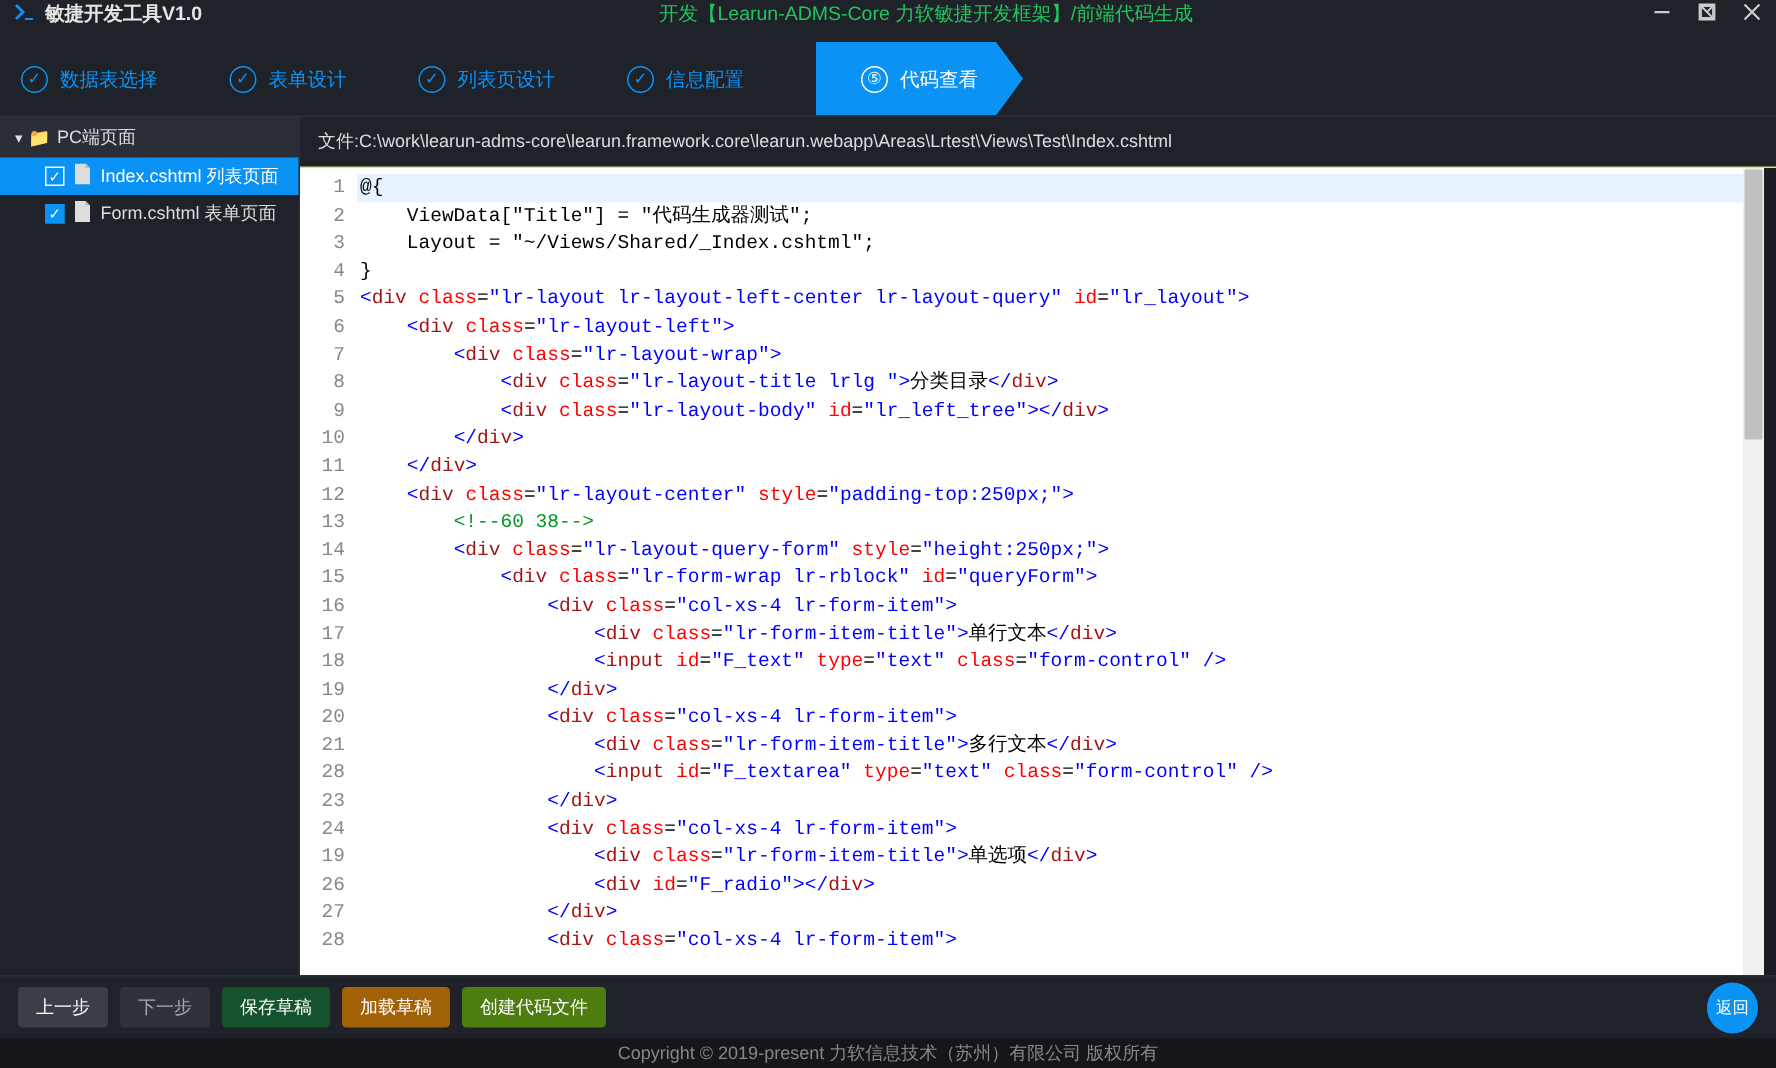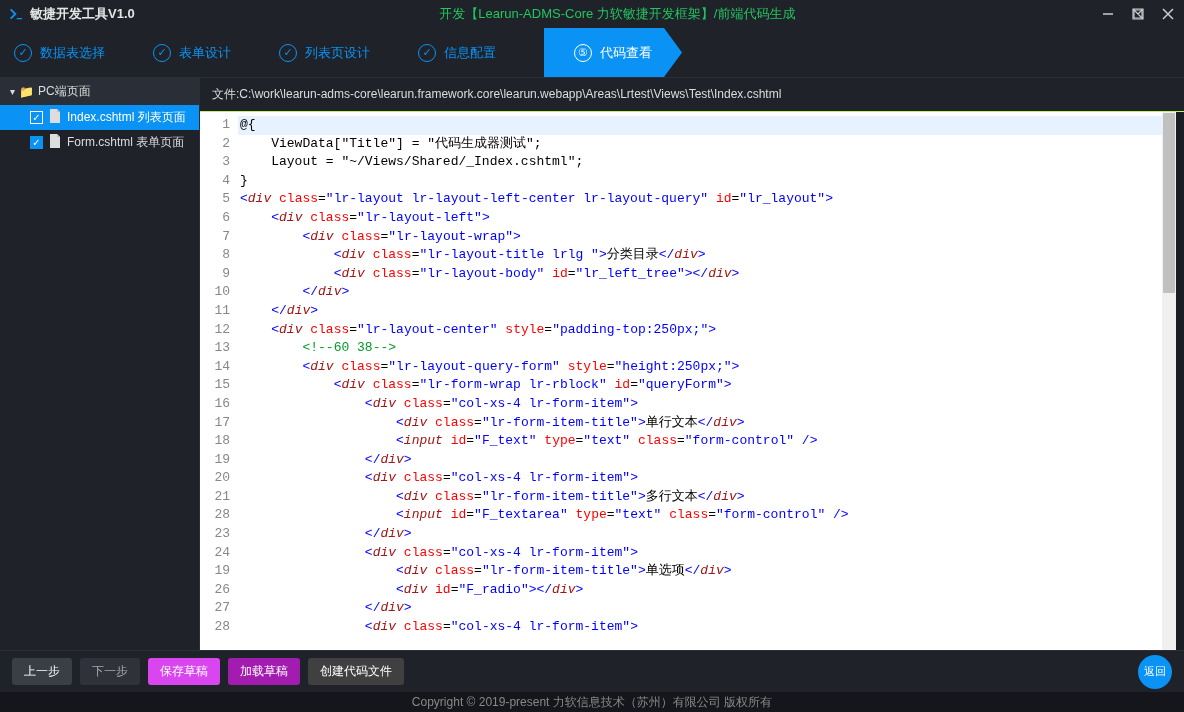--- a/index.html
+++ b/index.html
@@ -1,17 +1,17 @@
 <!DOCTYPE html>
 <html><head>
 <meta charset="utf-8">
 <style>
 * { box-sizing: border-box; margin: 0; padding: 0; }
 body { font-family: "Microsoft YaHei", Arial, sans-serif; font-size: 13px; background: #1a1d24; color: #e0e0e0; overflow: hidden; width: 1184px; height: 712px; }
-.titlebar { height: 28px; background: #1f2229; display: flex; align-items: center; padding: 0 8px; }
+.titlebar { height: 28px; background: #1f2229; display: flex; padding: 0 8px; }
 .titlebar .app-icon { width: 16px; height: 16px; margin-right: 6px; color:#0a93f5; }
 .titlebar .app-title { font-weight: bold; color: #e5e5e5; font-size: 13px; }
 .titlebar .center-title { flex:1; text-align:center; color:#22c55e; font-size:13px; }
 .titlebar .win-controls { display:flex; gap:14px; }
 .titlebar .win-btn { width:16px; height:16px; display:flex; align-items:center; justify-content:center; cursor:pointer; color:#ccc; }
 .stepbar { height: 50px; border-bottom: 1px solid #2a2e37; display:flex; align-items:center; padding:0 14px; background:#1f2229; }
 .step { display:flex; align-items:center; color:#0a93f5; margin-right:48px; cursor:pointer; font-size:13px; }
 .step .circle { width:18px; height:18px; border:1.5px solid #0a93f5; border-radius:50%; display:flex; align-items:center; justify-content:center; margin-right:8px; font-size:11px; }
 .step.active { background:#0a93f5; color:#fff; padding:0 30px; height:100%; clip-path: polygon(0 0, calc(100% - 18px) 0, 100% 50%, calc(100% - 18px) 100%, 0 100%); margin-right:20px; }
 .step.active .circle { border-color:#fff; }
@@ -29,28 +29,28 @@
 .editor { flex:1; background:#fff; display:flex; font-family: Consolas, "Courier New", monospace; font-size:13px; overflow:hidden; position:relative; margin:0 8px 0 0; }
 .gutter { width:38px; background:#fff; color:#888; text-align:right; padding:4px 8px 4px 4px; user-select:none; border-right:0; line-height:18.6px; }
 .code { flex:1; padding:4px 0; white-space:pre; color:#000; line-height:18.6px; overflow-x:auto; }
 .code .line { padding-left:2px; height:18.6px; }
 .code .hl { background:#e6f2ff; display:block; }
 .scrollbar-v { position:absolute; right:0; top:0; width:14px; height:100%; background:#f0f0f0; }
 .scrollbar-thumb { position:absolute; right:1px; top:1px; width:12px; height:180px; background:#c0c0c0; border-radius:1px; }
 .footer-btns { height:42px; background:#1f2229; display:flex; align-items:center; padding:0 12px; gap:8px; border-top:1px solid #2a2e37; }
 .btn { padding:5px 12px; border:none; border-radius:3px; cursor:pointer; font-size:12px; color:#fff; }
 .btn-gray { background:#3a3e47; }
-.btn-blue { background:#d946ef; }
-.btn-orange { background:#a21caf; }
-.btn-green { background:#404040; }
+.btn-blue { background:#14532d; }
+.btn-orange { background:#a16207; }
+.btn-green { background:#4d7c0f; }
 .footer-btns .spacer { flex:1; }
 .btn-return { background:#0a93f5; border-radius:50%; width:34px; height:34px; padding:0; font-size:11px; display:flex; align-items:center; justify-content:center; }
 .copyright { height:35px; background:#14161b; color:#888; font-size:12px; text-align:center; line-height:20px; }
 
-.t-tag { color:#a31515;font-style:italic; }
+.t-tag { color:#a31515; }
 .t-attr { color:#ff0000; }
 .t-str { color:#0000ff; }
 .t-punc { color:#0000ff; }
 .t-cm { color:#009926; }
 </style>
 </head>
 <body>
 
 <div class="titlebar">
   <span class="app-icon">

